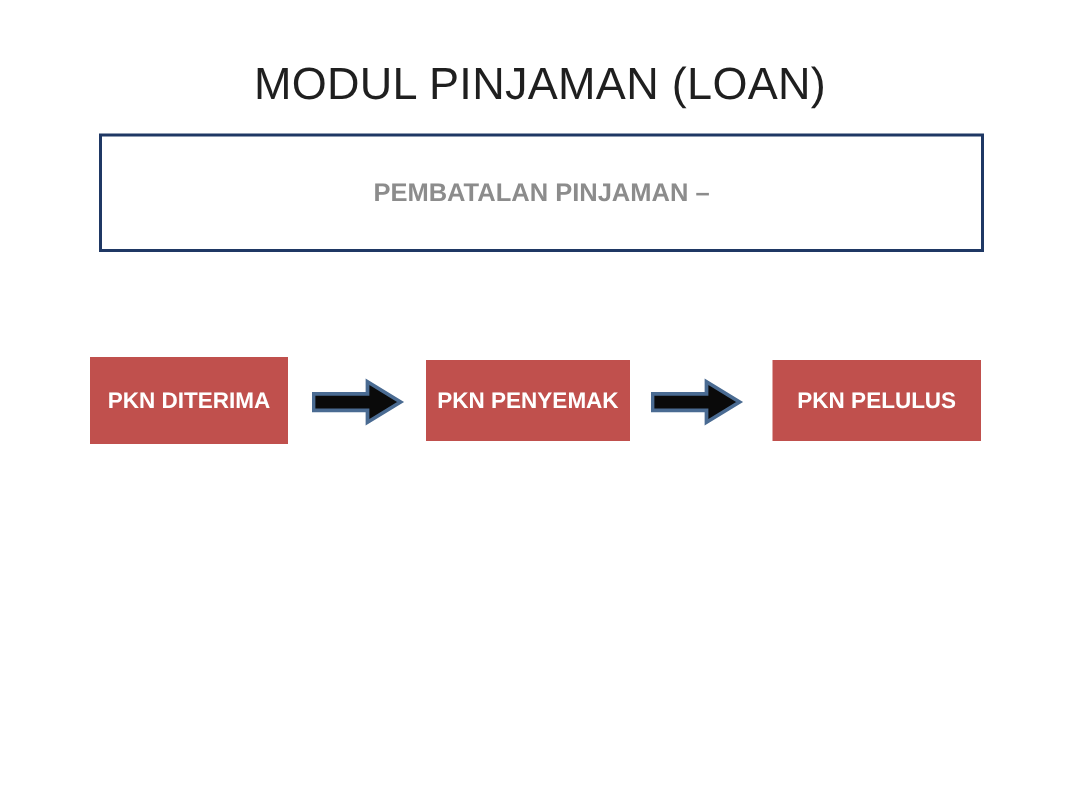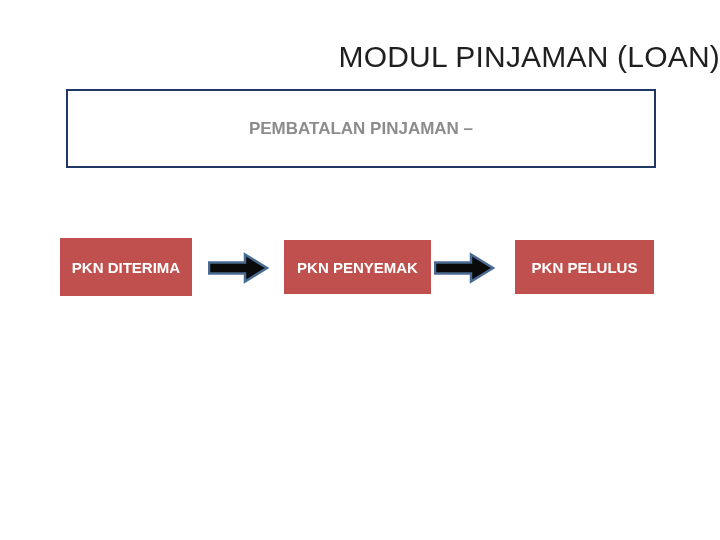--- a/index.html
+++ b/index.html
@@ -6,21 +6,21 @@
   #slide {
     position: relative;
     width: 720px; height: 540px;
     background: #ffffff;
     font-family: "Liberation Sans", sans-serif;
     overflow: hidden;
   }
   .title {
     position: absolute;
     left: 0; top: 40px; width: 720px;
-    text-align: right;
+    text-align: center;
     font-size: 30px;
     letter-spacing: 0.2px;
     color: var(--title_text, #1f1f1f);
   }
   .header-box {
     position: absolute;
     left: 66px; top: 89px;
     width: 586px; height: 75px;
     border: 2px solid var(--header_border, #1F3864);
     display: flex; flex-direction: column;
@@ -37,21 +37,21 @@
     background: var(--box_fill, #C0504D);
     color: var(--box_text, #ffffff);
     font-weight: bold;
     display: flex; flex-direction: column;
     justify-content: center; align-items: center;
     text-align: center;
     font-size: 15px;
     line-height: 19px;
   }
   #step-0 { left: 60px;  top: 238px; width: 132px; height: 58px; }
-  #step-1 { left: 284px; top: 240px; width: 147px; height: 54px; }
+  #step-1 { left: 284px; top: 240px; width: 136px; height: 54px; }
   #step-2 { left: 515px; top: 240px; width: 139px; height: 54px; }
   .arrow {
     position: absolute;
     width: 62px; height: 32px;
   }
   #arrow-0 { left: 208px; top: 252px; }
   #arrow-1 { left: 434px; top: 252px; }
   .note-box {
     position: absolute;
     left: 60px; top: 403px;

